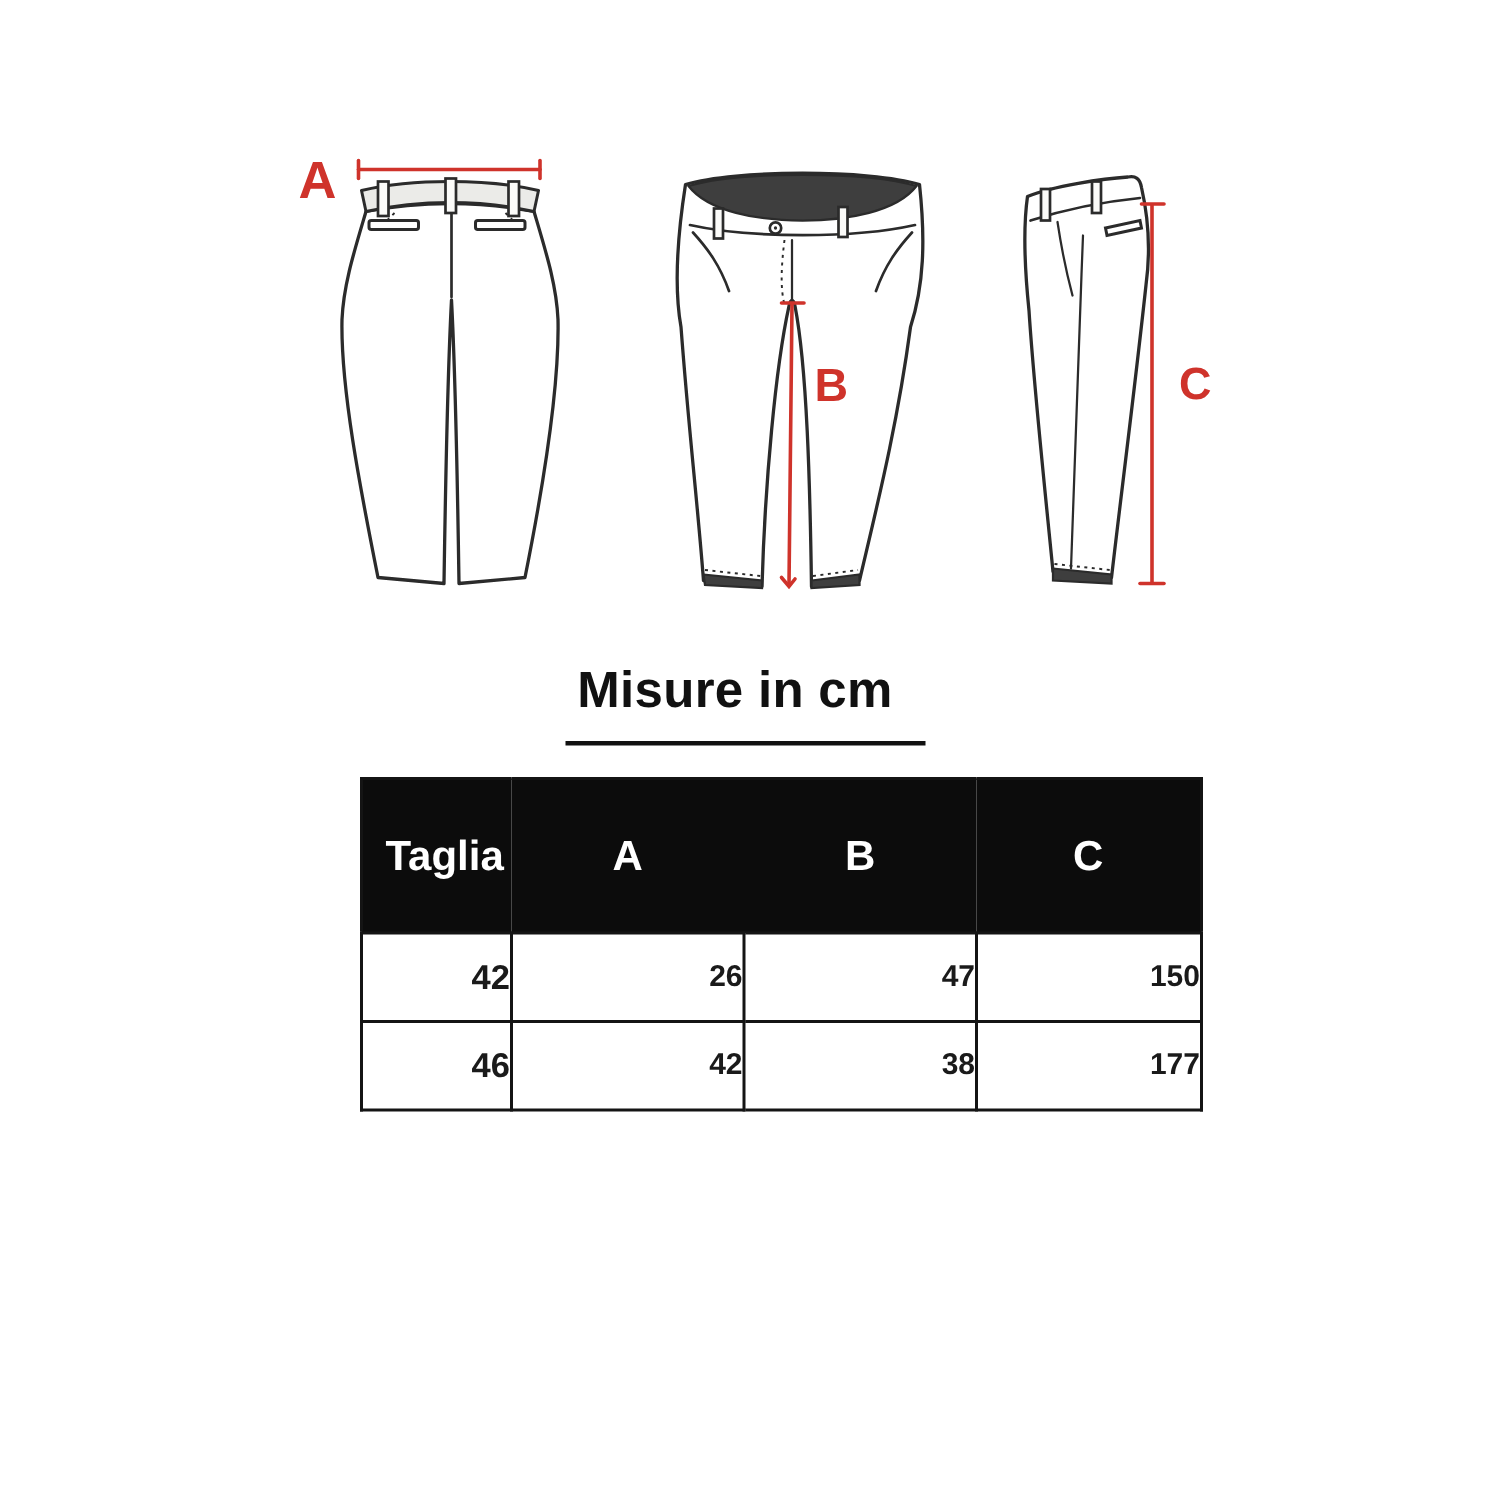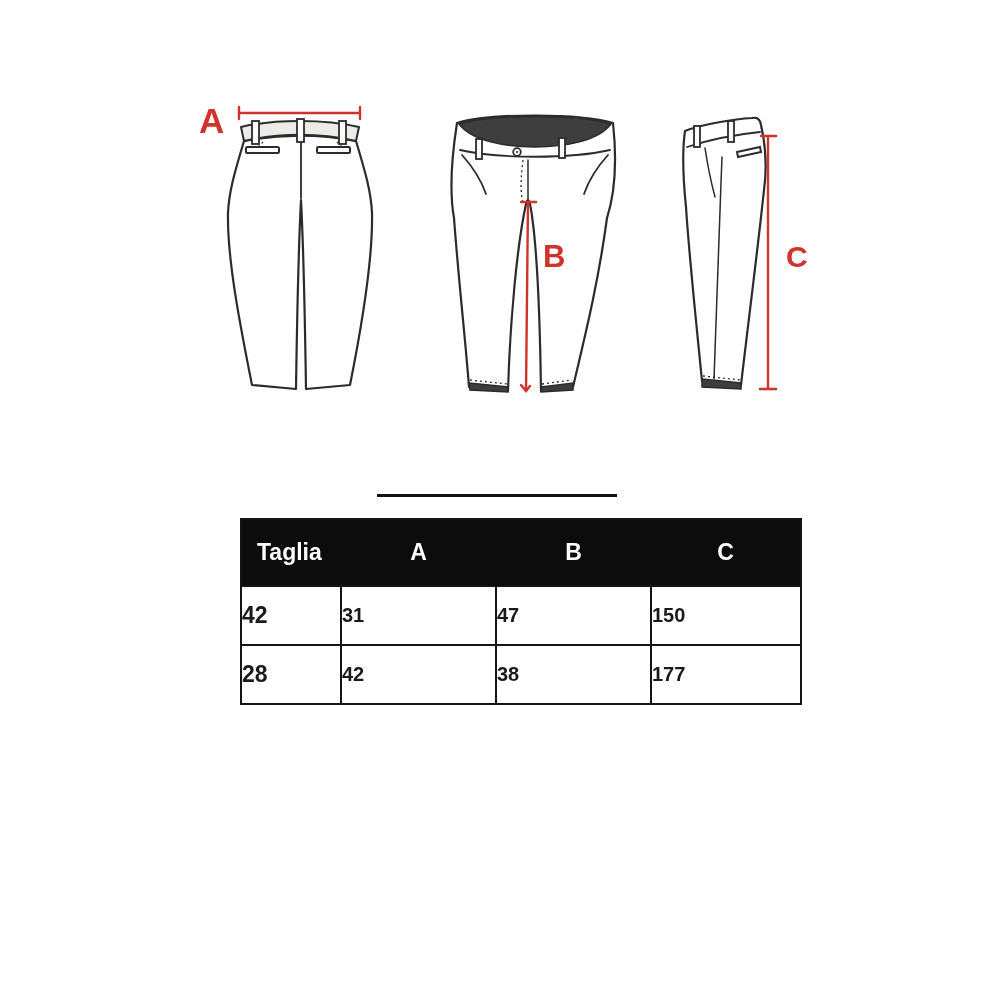--- a/index.html
+++ b/index.html
@@ -38,25 +38,25 @@
   table.size-table{
     border-collapse:collapse;table-layout:fixed;width:560px;
     border:2px solid #141414;
   }
   .size-table col.c-taglia{width:100px;}
   .size-table col.c-a{width:155px;}
   .size-table col.c-b{width:155px;}
   .size-table col.c-c{width:150px;}
   .size-table thead th{
     background:var(--table_header_bg,#0c0c0c);color:var(--table_header_text,#ffffff);
-    height:65px;font-size:23px;font-weight:700;text-align:center;border:none;padding:0;
+    height:65px;font-size:28px;font-weight:700;text-align:center;border:none;padding:18px;
   }
   .size-table thead th.first{text-align:left;padding-left:15px;}
   .size-table tbody td{
-    background:#ffffff;color:#1a1a1a;height:57px;text-align:left;vertical-align:middle;
+    background:#ffffff;color:#1a1a1a;height:57px;text-align:right;vertical-align:middle;
     border:2px solid #141414;font-weight:700;font-size:20px;padding:0;
   }
   .size-table tbody td.size-col{font-size:23px;}
 </style>
 </head>
 <body>
 
 <div class="canvas">
 
   <svg class="fig-svg" style="left:190px;top:95px" width="210" height="310" viewBox="190 95 210 310">
@@ -167,20 +167,21 @@
       <line class="red-ln" x1="761" y1="136" x2="776" y2="136"></line>
       <line class="red-ln" x1="768" y1="137" x2="768" y2="388"></line>
       <line class="red-ln" x1="760" y1="389" x2="776" y2="389"></line>
     </g>
   </svg>
 
   <div class="m-label a">A</div>
   <div class="m-label b">B</div>
   <div class="m-label c">C</div>
 
+  <div class="chart-title">Misure in cm</div>
   <div class="title-underline"></div>
 
   <div class="size-table-wrap">
     <table class="size-table">
       <colgroup>
         <col class="c-taglia">
           <col class="c-a">
           <col class="c-b">
           <col class="c-c">
       </colgroup>
@@ -188,26 +189,26 @@
         <tr>
           <th class="first">Taglia</th>
           <th>A</th>
           <th>B</th>
           <th>C</th>
         </tr>
       </thead>
       <tbody>
         <tr>
           <td class="size-col">42</td>
-          <td>31</td>
+          <td>26</td>
           <td>47</td>
           <td>150</td>
         </tr>
         <tr>
-          <td class="size-col">28</td>
+          <td class="size-col">46</td>
           <td>42</td>
           <td>38</td>
           <td>177</td>
         </tr>
       </tbody>
     </table>
   </div>
 
 </div>
 

